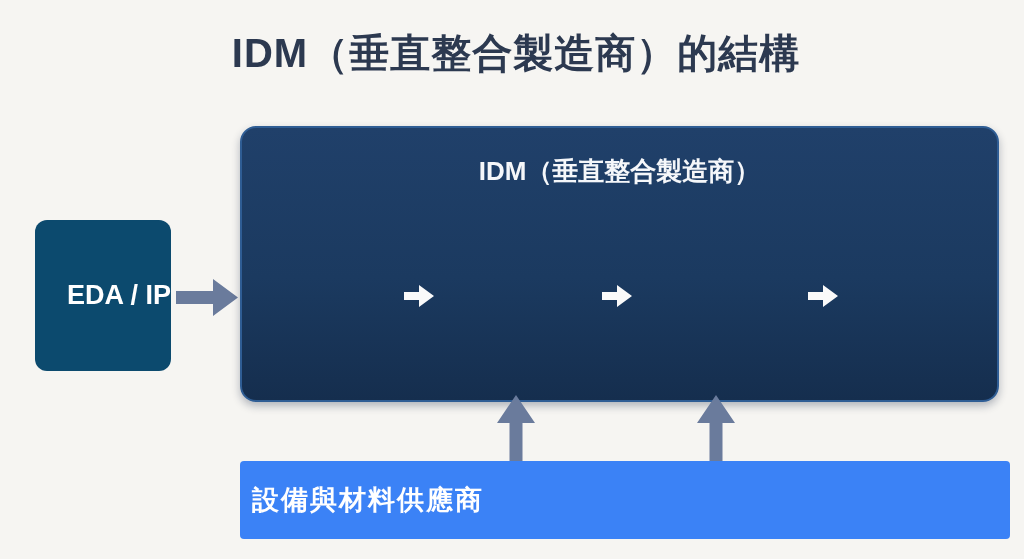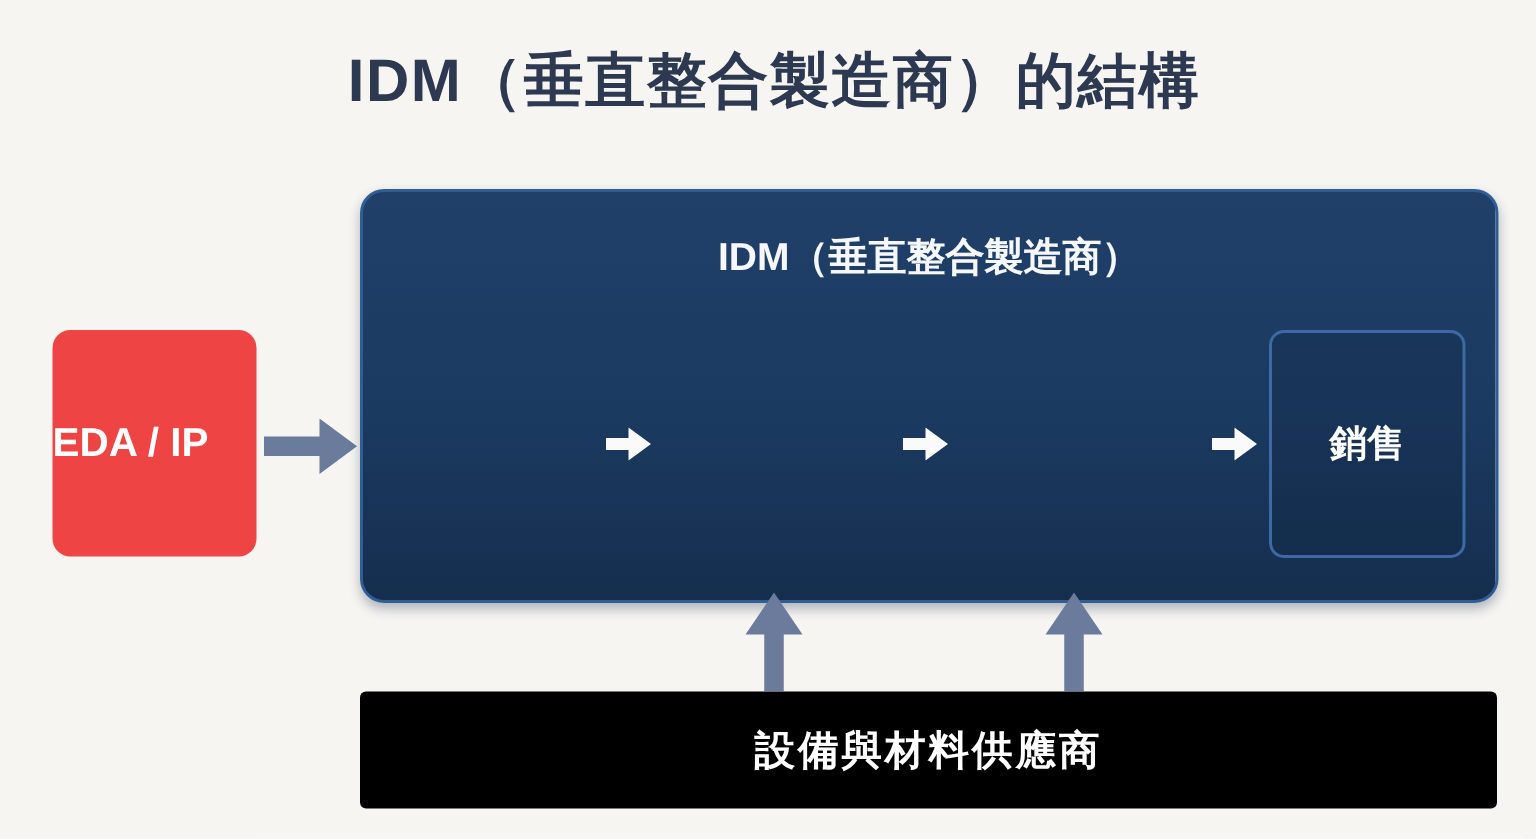--- a/index.html
+++ b/index.html
@@ -8,22 +8,22 @@
     background:#f6f5f2; overflow:hidden;
     font-family:"Liberation Sans", sans-serif;
   }
   .title {
     position:absolute; top:22px; left:0; width:100%;
     text-align:center; font-size:40px; font-weight:bold;
     color:#2c3950; letter-spacing:1px; margin:4px;
   }
   .eda-box {
     position:absolute; left:35px; top:220px; width:136px; height:151px;
-    background:#ef4444; border-radius:12px;
-    display:flex; align-items:center; justify-content:flex-start;
+    background:#0c4a6e; border-radius:12px;
+    display:flex; align-items:center; justify-content:flex-end;
     color:#ffffff; font-size:27px; font-weight:bold;
   }
   .input-arrow { position:absolute; left:176px; top:279px; }
   .idm-box {
     position:absolute; left:240px; top:126px; width:759px; height:276px;
     background:linear-gradient(180deg,#20406a 0%, #1b3a60 55%, #152e4e 100%);
     border:2px solid #2f5d94; border-radius:16px;
     box-shadow:0 4px 8px rgba(15,30,60,0.30);
     box-sizing:border-box;
   }
@@ -46,23 +46,23 @@
   .stage-line { display:block; }
   .flow-arrow { position:absolute; top:157px; }
   .flow-arrow-1 { left:162px; }
   .flow-arrow-2 { left:360px; }
   .flow-arrow-3 { left:566px; }
   .supply-arrow { position:absolute; top:395px; }
   .supply-arrow-1 { left:497px; }
   .supply-arrow-2 { left:697px; }
   .suppliers-bar {
     position:absolute; left:240px; top:461px; width:758px; height:78px;
-    background:#000000; border-radius:4px;
-    display:flex; align-items:center; justify-content:center;
-    color:#ffffff; font-size:27px; font-weight:bold; letter-spacing:2px;
+    background:#3b82f6; border-radius:4px;
+    display:flex; align-items:center; 
+    color:#ffffff; font-size:27px; font-weight:bold; letter-spacing:2px;padding-left:12px;
   }
 </style>
 </head>
 <body>
 
 <div class="canvas">
 
   <h1 class="title">IDM（垂直整合製造商）的結構</h1>
 
   <div class="eda-box">
@@ -84,24 +84,20 @@
 
     <svg class="flow-arrow flow-arrow-2" width="30" height="22" viewBox="0 0 30 22">
       <polygon points="0,7 15,7 15,0 30,11 15,22 15,15 0,15" fill="#fafafa"></polygon>
     </svg>
 
 
     <svg class="flow-arrow flow-arrow-3" width="30" height="22" viewBox="0 0 30 22">
       <polygon points="0,7 15,7 15,0 30,11 15,22 15,15 0,15" fill="#fafafa"></polygon>
     </svg>
 
-    <div class="stage stage-4">
-      <span class="stage-line">銷售</span>
-      <span class="stage-line"></span>
-    </div>
   </div>
 
   <svg class="supply-arrow supply-arrow-1" width="38" height="66" viewBox="0 0 38 66">
     <polygon points="19,0 38,28 25.5,28 25.5,66 12.5,66 12.5,28 0,28" fill="#6a7b9c"></polygon>
   </svg>
   <svg class="supply-arrow supply-arrow-2" width="38" height="66" viewBox="0 0 38 66">
     <polygon points="19,0 38,28 25.5,28 25.5,66 12.5,66 12.5,28 0,28" fill="#6a7b9c"></polygon>
   </svg>
 
   <div class="suppliers-bar">

